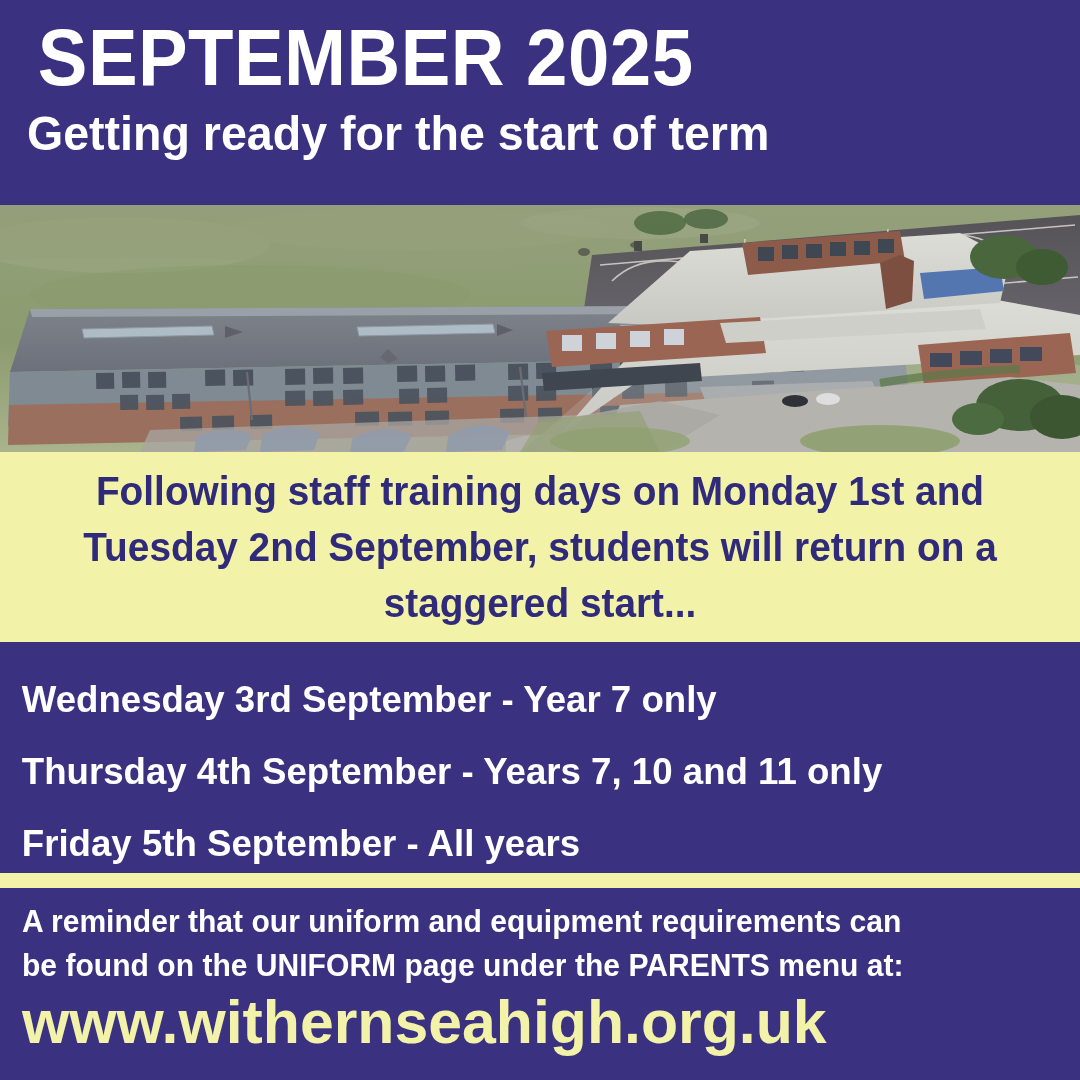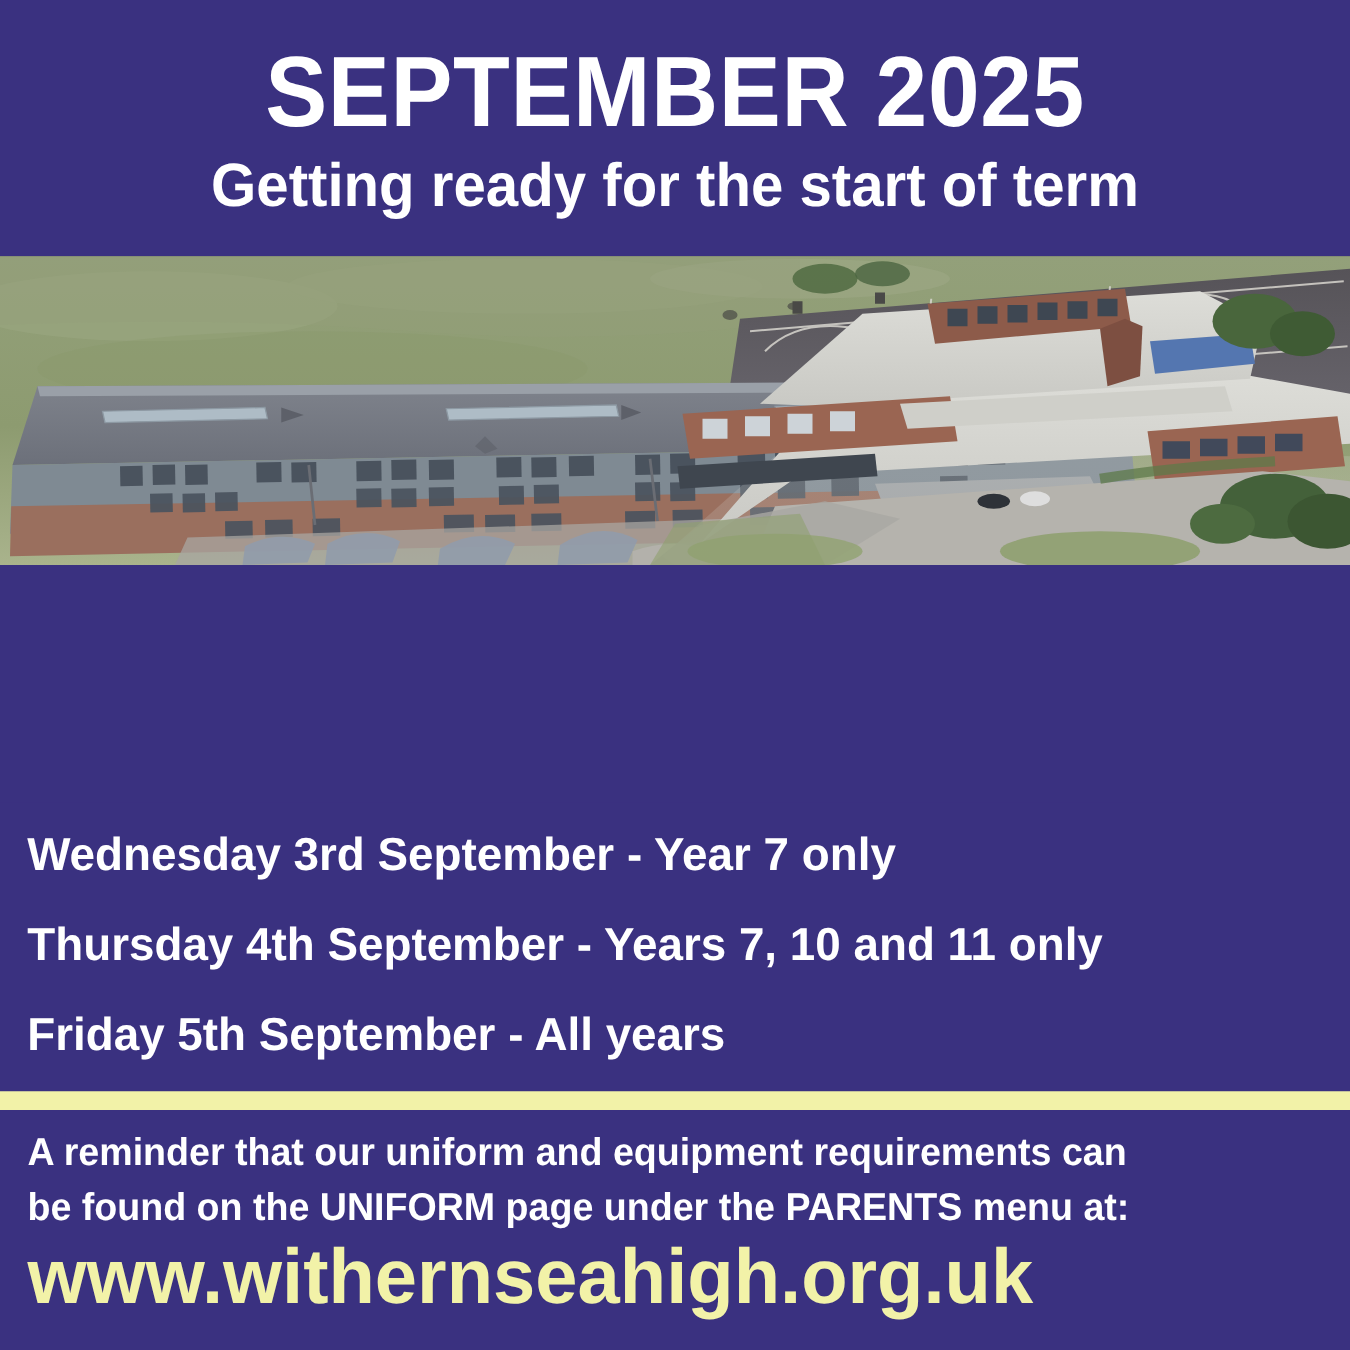--- a/index.html
+++ b/index.html
@@ -18,23 +18,22 @@
     background: #3a3180;
   }
 
   
   .header {
     position: absolute;
     left: 0; top: 0;
     width: 1080px;
     height: 205px;
     background: #3a3180;
-    text-align: center;
+    text-align: left;
     overflow: hidden;
-    margin-top: 16px;
   }
   .header-title {
     margin: 0;
     padding-top: 14px;
     color: #ffffff;
     font-size: 80px;
     line-height: 88px;
     font-weight: bold;
     letter-spacing: 0.5px;
     transform: scaleX(0.93);
@@ -84,21 +83,21 @@
     transform: scaleX(0.97);
   }
 
   
   .schedule {
     position: absolute;
     left: 0; top: 642px;
     width: 1080px;
     height: 283px;
     background: #3a3180;
-    padding-top: 6px;
+    padding-top: 22px;
     box-sizing: border-box;
   }
   .schedule-item {
     color: #ffffff;
     font-size: 37px;
     line-height: 72px;
     font-weight: bold;
     padding-left: 22px;
     white-space: nowrap;
     transform-origin: left center;
@@ -371,20 +370,23 @@
         <ellipse cx="1062" cy="212" rx="32" ry="22" fill="#3c5632"></ellipse>
         <ellipse cx="978" cy="214" rx="26" ry="16" fill="#4d6b40"></ellipse>
         <ellipse cx="660" cy="18" rx="26" ry="12" fill="#506b42" opacity="0.85"></ellipse>
         <ellipse cx="706" cy="14" rx="22" ry="10" fill="#4a6440" opacity="0.8"></ellipse>
       </g>
 
       <path d="M880 178 q60 -10 140 -14" stroke="#5d7a4a" stroke-width="8" fill="none" opacity="0.75"></path>
     </svg>
   </div>
 
+  <div class="intro">
+    <p class="intro-text">Following staff training days on Monday 1st and Tuesday 2nd September, students will return on a staggered start...</p>
+  </div>
 
   <div class="schedule">
     <div class="schedule-item">Wednesday 3rd September - Year 7 only</div>
     <div class="schedule-item">Thursday 4th September - Years 7, 10 and 11 only</div>
     <div class="schedule-item">Friday 5th September - All years</div>
   </div>
 
   <div class="divider"></div>
 
   <div class="footer">

